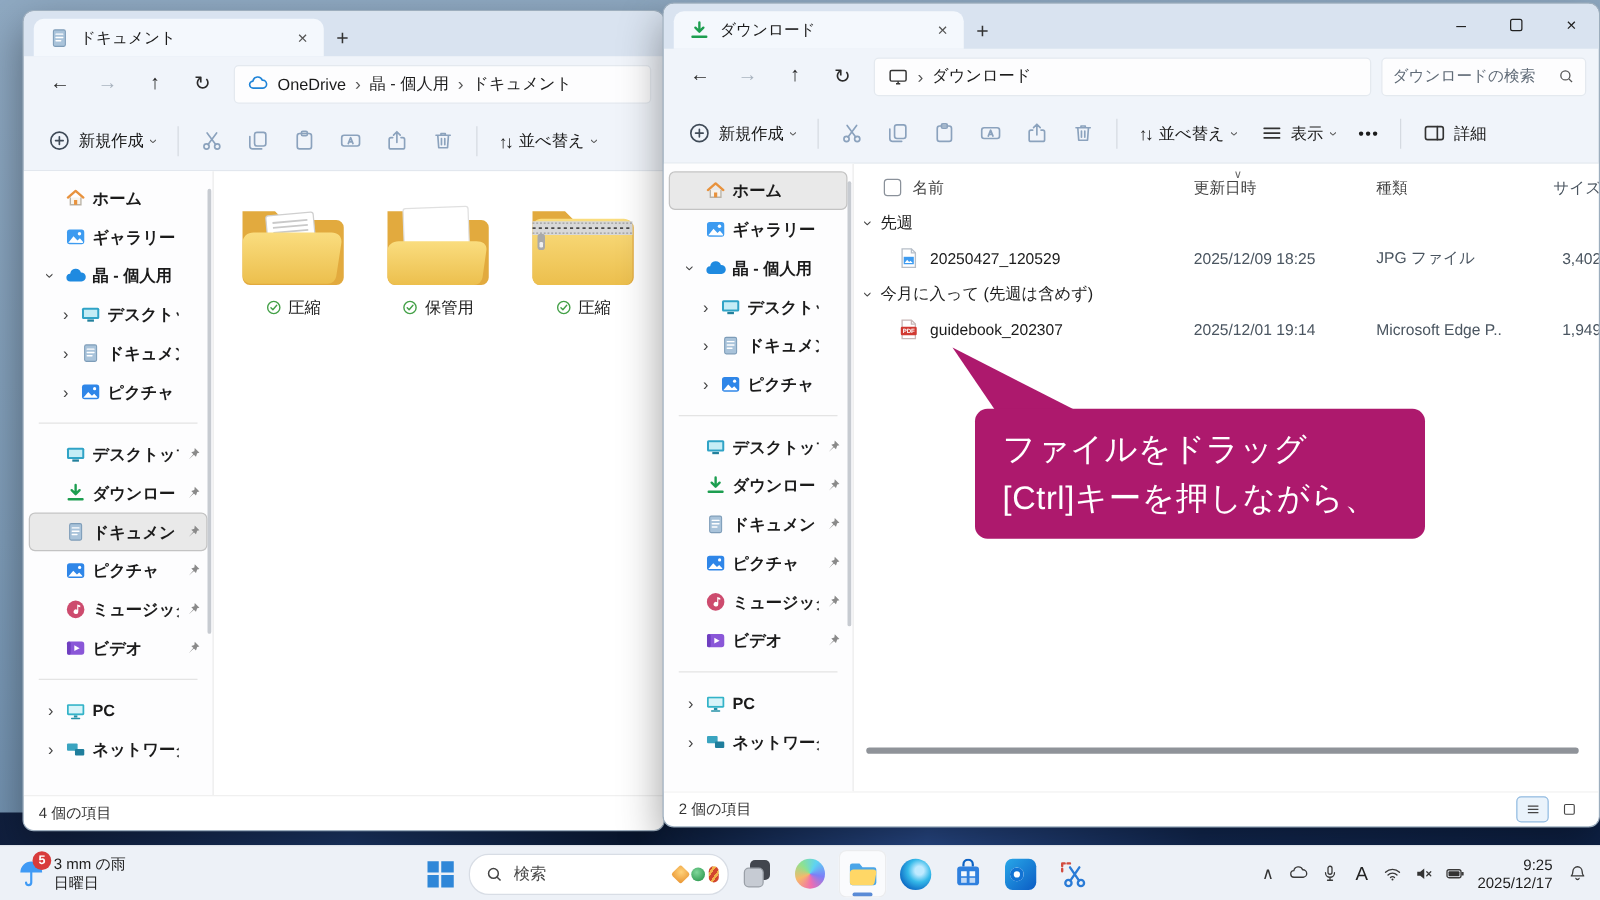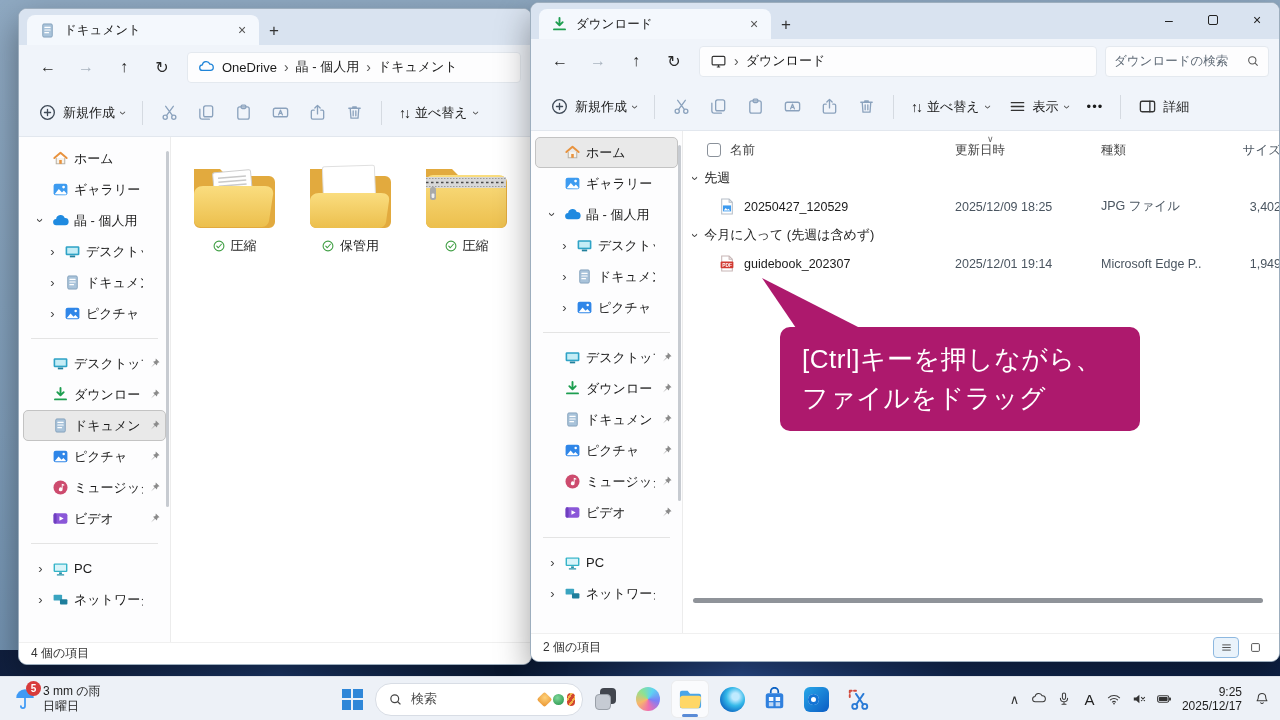--- a/index.html
+++ b/index.html
@@ -44,21 +44,21 @@
   .sidebar{width:152px;padding:6px 0;position:relative;border-right:1px solid #ececec;background:#fdfdfe;flex:none;overflow:hidden;}
   .side-item{height:31px;display:flex;align-items:center;gap:5px;padding:0 4px 0 10px;margin:0 4px;border-radius:5px;
     font-size:13px;color:#1b1b1b;border:1px solid transparent;}
   .side-item.child{padding-left:22px;}
   .side-item.selected{background:#e9e9e9;border-color:#c3c3c3;}
   .chev{width:13px;flex:none;color:#444;font-size:13px;text-align:center;line-height:1;}
   .chev.down::before{content:"›";display:inline-block;transform:rotate(90deg);}
   .chev.right::before{content:"›";}
   .side-icon{width:17px;height:17px;flex:none;}
   .side-icon svg{width:17px;height:17px;}
-  .side-label{white-space:nowrap;overflow:hidden;flex:1;}
+  .side-label{white-space:nowrap;overflow:hidden;flex:1;font-weight:bold;}
   .pin{margin-left:auto;width:13px;height:13px;color:#8a8a8a;flex:none;}
   .pin svg{width:13px;height:13px;}
   .side-divider{height:1px;background:#e4e4e4;margin:9px 12px;}
   .side-scrollbar{position:absolute;right:1px;top:14px;width:3px;height:356px;background:#c7cbd1;border-radius:2px;}
   
   .files-grid{flex:1;padding:16px 8px;display:flex;align-items:flex-start;gap:6px;}
   .tile{width:110px;display:flex;flex-direction:column;align-items:center;border-radius:4px;padding:4px 0;}
   .foldersvg{width:96px;height:78px;}
   .tile-label{display:flex;align-items:center;gap:5px;font-size:13px;color:#1b1b1b;margin-top:2px;}
   .badge-check{width:14px;height:14px;}
@@ -73,21 +73,21 @@
   .col-type{flex:0 0 118px;color:#4a5560;white-space:nowrap;}
   .col-size{flex:0 0 62px;text-align:right;color:#4a5560;}
   .hdr .col-date,.hdr .col-type{color:#444;}
   .sortmark{position:absolute;top:-8px;left:32px;font-size:9px;color:#666;}
   .cbx{width:14px;height:14px;border:1px solid #8a919a;border-radius:3px;background:#fff;flex:none;}
   .grp-row{display:flex;align-items:center;height:30px;gap:7px;padding-left:10px;font-size:13px;color:#1f1f1f;flex:none;}
   .grp-chev::before{content:"›";display:inline-block;transform:rotate(90deg);color:#444;font-size:13px;}
   .file-icon{width:16px;height:17px;flex:none;}
   .file-name{white-space:nowrap;overflow:hidden;color:#1b1b1b;}
   .hscroll{position:absolute;left:162px;right:16px;bottom:30px;height:5px;background:#8f9399;border-radius:3px;z-index:3;}
-  .statusbar{height:22px;display:flex;align-items:center;font-size:12px;color:#333;padding:0 12px;background:#fff;
+  .statusbar{height:28px;display:flex;align-items:center;font-size:12px;color:#333;padding:0 12px;background:#fff;
     border-top:1px solid #f0f0f0;flex:none;}
   #right-window .statusbar{height:28px;}
   .vtoggles{margin-left:auto;display:flex;gap:5px;align-items:center;}
   .vt{width:24px;height:19px;border-radius:3px;display:flex;align-items:center;justify-content:center;}
   .vt svg{width:13px;height:13px;stroke:#444;fill:none;stroke-width:1.4;}
   .vt.active{background:#eaf3fb;outline:1px solid #8db8e0;}
   .callout-bubble{position:absolute;left:780px;top:327px;width:360px;height:104px;border-radius:10px;color:#fff;
     font-size:26px;line-height:39px;padding:13px 18px 0 22px;z-index:6;letter-spacing:.5px;white-space:nowrap;}
   .callout-tailsvg{position:absolute;left:756px;top:274px;width:112px;height:56px;z-index:6;}
   
@@ -859,22 +859,22 @@
           </svg>
         </span>
     </div>
   </div>
 </div>
 
 <svg class="callout-tailsvg" viewBox="0 0 112 56">
   <polygon id="tail-poly" points="6,4 104,54 40,54" fill="#ad196d"></polygon>
 </svg>
 <div class="callout-bubble" id="callout-bubble" style="background: rgb(173, 25, 109);">
+  <div>ファイルをドラッグ</div>
   <div>[Ctrl]キーを押しながら、</div>
-  <div>ファイルをドラッグ</div>
 </div>
 
 <div class="taskbar">
   <div class="weather">
     <span class="umbrella">
       <svg viewBox="0 0 20 22" style="width:22px;height:24px">
         <path d="M2 10a8 8 0 0 1 16 0z" fill="#3f9af5"></path>
         <path d="M10 10v7.5a1.9 1.9 0 0 1-3.8 0" fill="none" stroke="#3f9af5" stroke-width="1.6" stroke-linecap="round"></path>
       </svg>
       <span class="wbadge">5</span>

